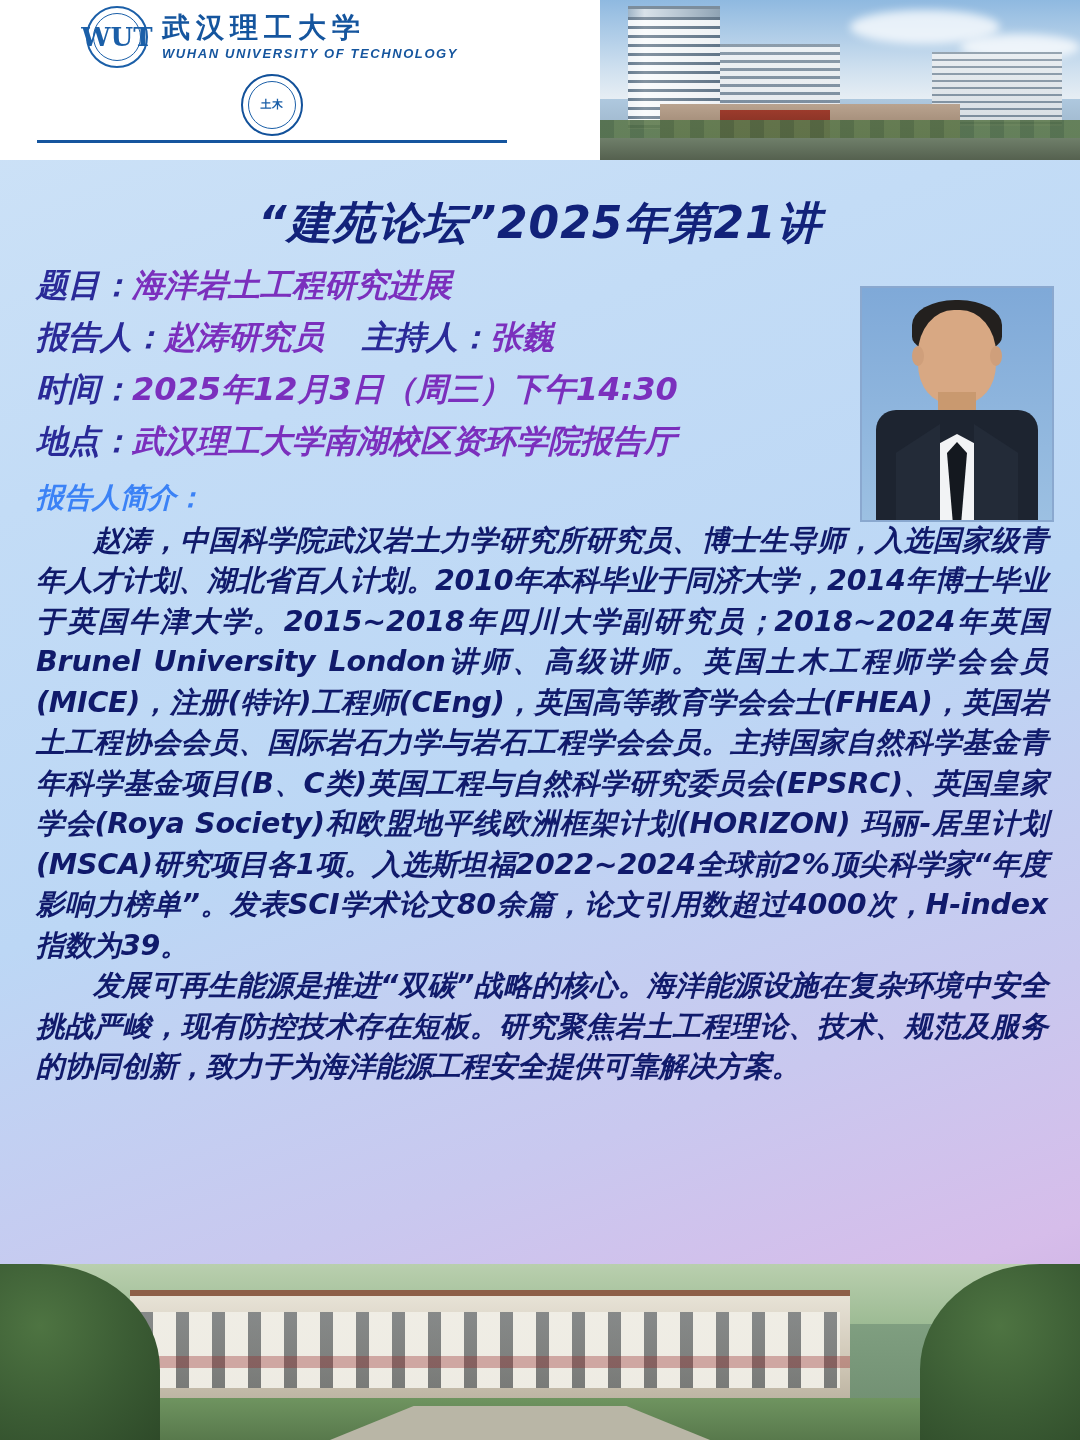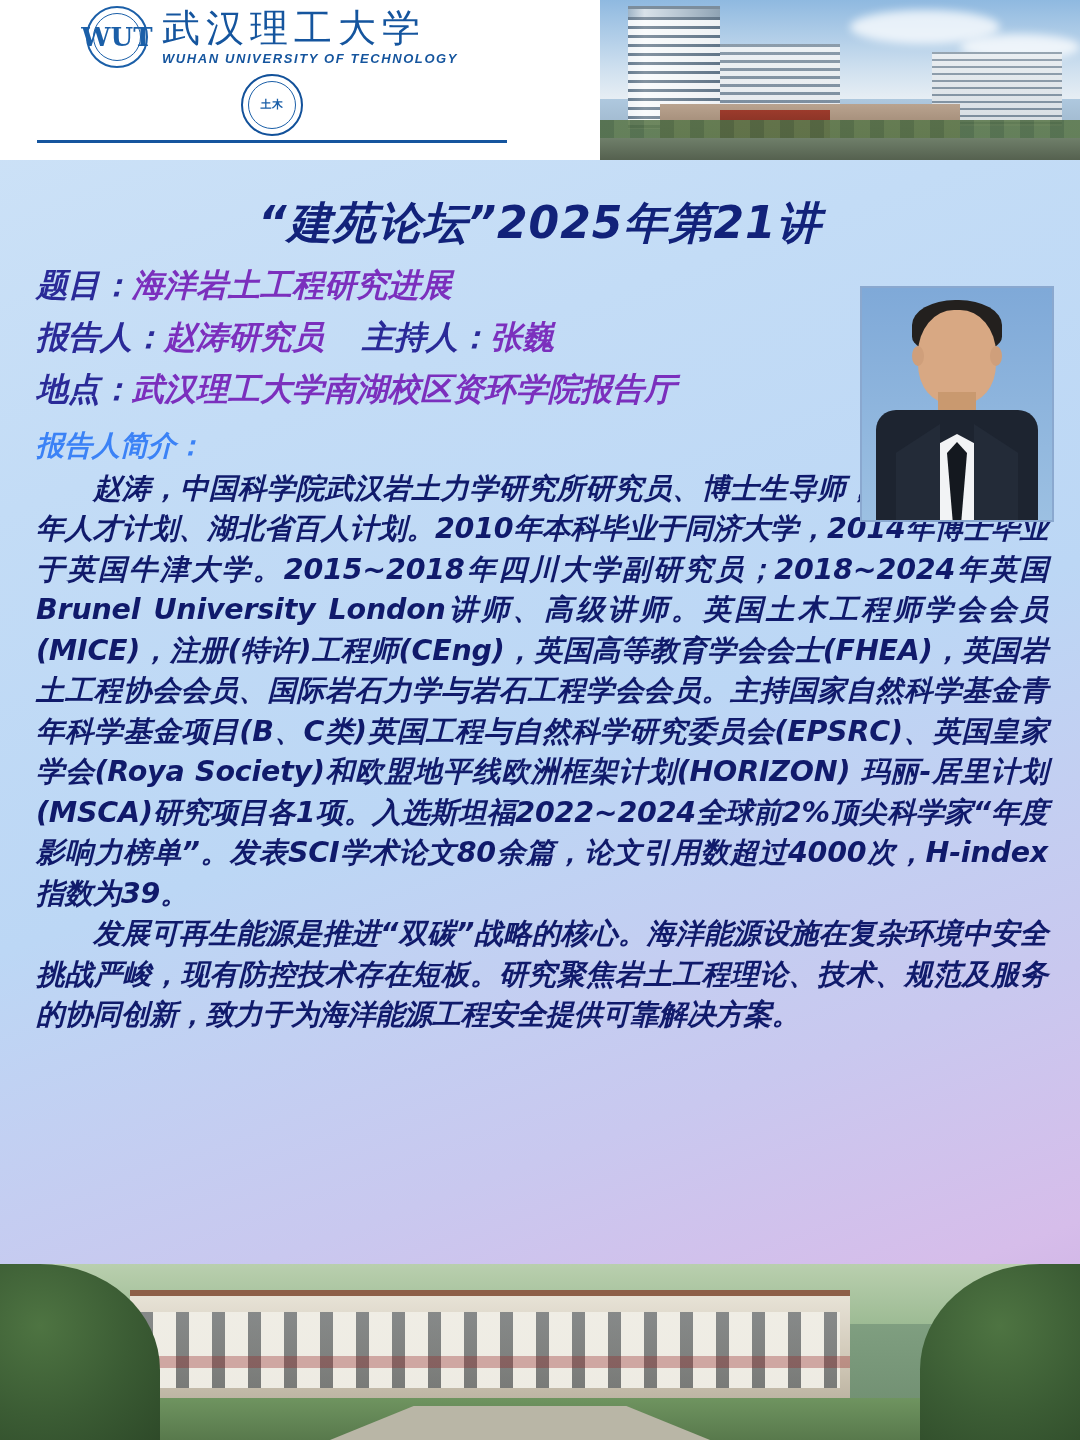--- a/index.html
+++ b/index.html
@@ -70,22 +70,22 @@
     color: #1b5fa8;
     font-family: "DejaVu Serif", serif;
   }
   .seal2 {
     border-color: #12519a;
   }
   .seal2 .mono { font-size: 11px; line-height: 1.05; text-align: center; letter-spacing: .5px;}
 
   .cn-title {
     font-family: "DejaVu Serif", "Liberation Serif", serif;
-    font-size: 38px;
-    font-weight: normal;
+    font-size: 28px;
+    font-weight: bold;
     color: #15559e;
     letter-spacing: 6px;
     line-height: 1;
   }
   .cn-title2 {
     font-family: "DejaVu Sans", sans-serif;
     font-size: 36px;
     font-weight: bold;
     color: #12519a;
     letter-spacing: 4px;
@@ -427,20 +427,23 @@
   </div>
 
   <div class="info-line">
     <span>题目：</span><span class="val">海洋岩土工程研究进展</span>
   </div>
 
   <div class="info-line">
     <span>报告人：</span><span class="val">赵涛研究员</span><span class="gap"></span><span>主持人：</span><span class="val">张巍</span>
   </div>
 
+  <div class="info-line">
+    <span>时间：</span><span class="val">2025年12月3日（周三）下午14:30</span>
+  </div>
 
   <div class="info-line">
     <span>地点：</span><span class="val">武汉理工大学南湖校区资环学院报告厅</span>
   </div>
 
   <div class="section-label">报告人简介：</div>
   <div class="para">赵涛，中国科学院武汉岩土力学研究所研究员、博士生导师，入选国家级青年人才计划、湖北省百人计划。2010年本科毕业于同济大学，2014年博士毕业于英国牛津大学。2015~2018年四川大学副研究员；2018~2024年英国Brunel University London讲师、高级讲师。英国土木工程师学会会员(MICE)，注册(特许)工程师(CEng)，英国高等教育学会会士(FHEA)，英国岩土工程协会会员、国际岩石力学与岩石工程学会会员。主持国家自然科学基金青年科学基金项目(B、C类)英国工程与自然科学研究委员会(EPSRC)、英国皇家学会(Roya Society)和欧盟地平线欧洲框架计划(HORIZON) 玛丽-居里计划(MSCA)研究项目各1项。入选斯坦福2022~2024全球前2%顶尖科学家“年度影响力榜单”。发表SCI学术论文80余篇，论文引用数超过4000次，H-index指数为39。</div>
 
   <div class="para">发展可再生能源是推进“双碳”战略的核心。海洋能源设施在复杂环境中安全挑战严峻，现有防控技术存在短板。研究聚焦岩土工程理论、技术、规范及服务的协同创新，致力于为海洋能源工程安全提供可靠解决方案。</div>
 </div>

